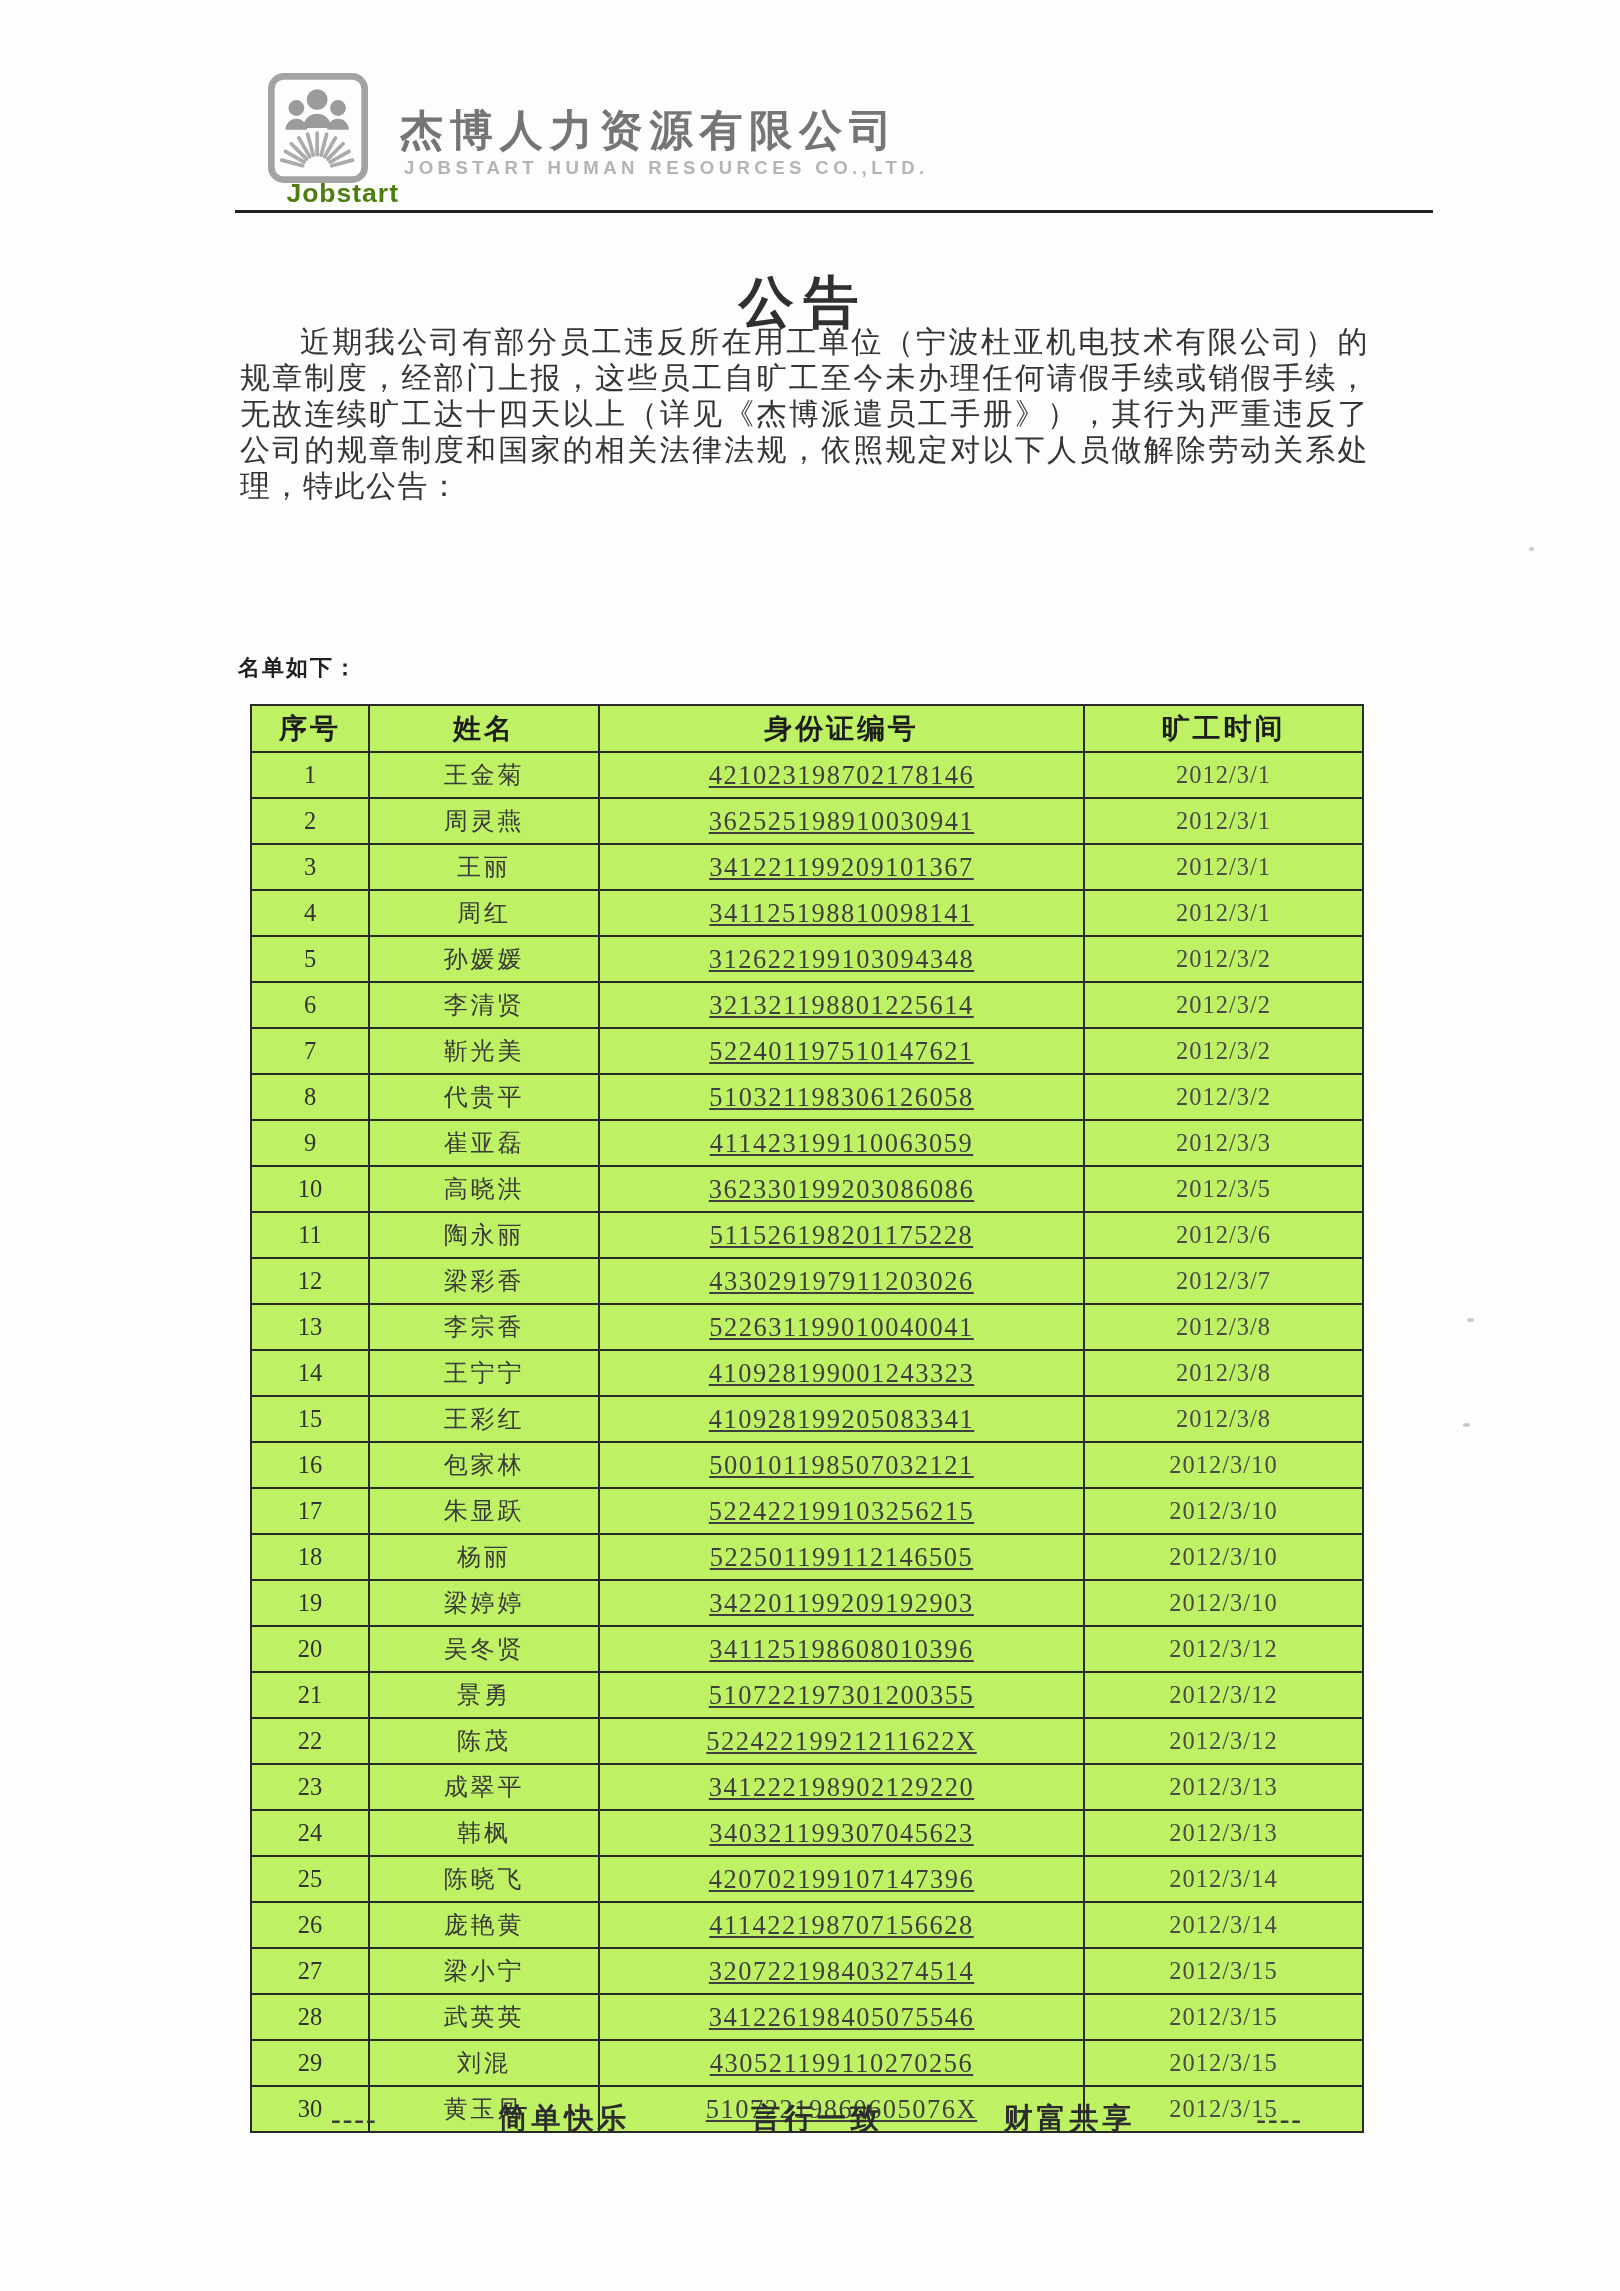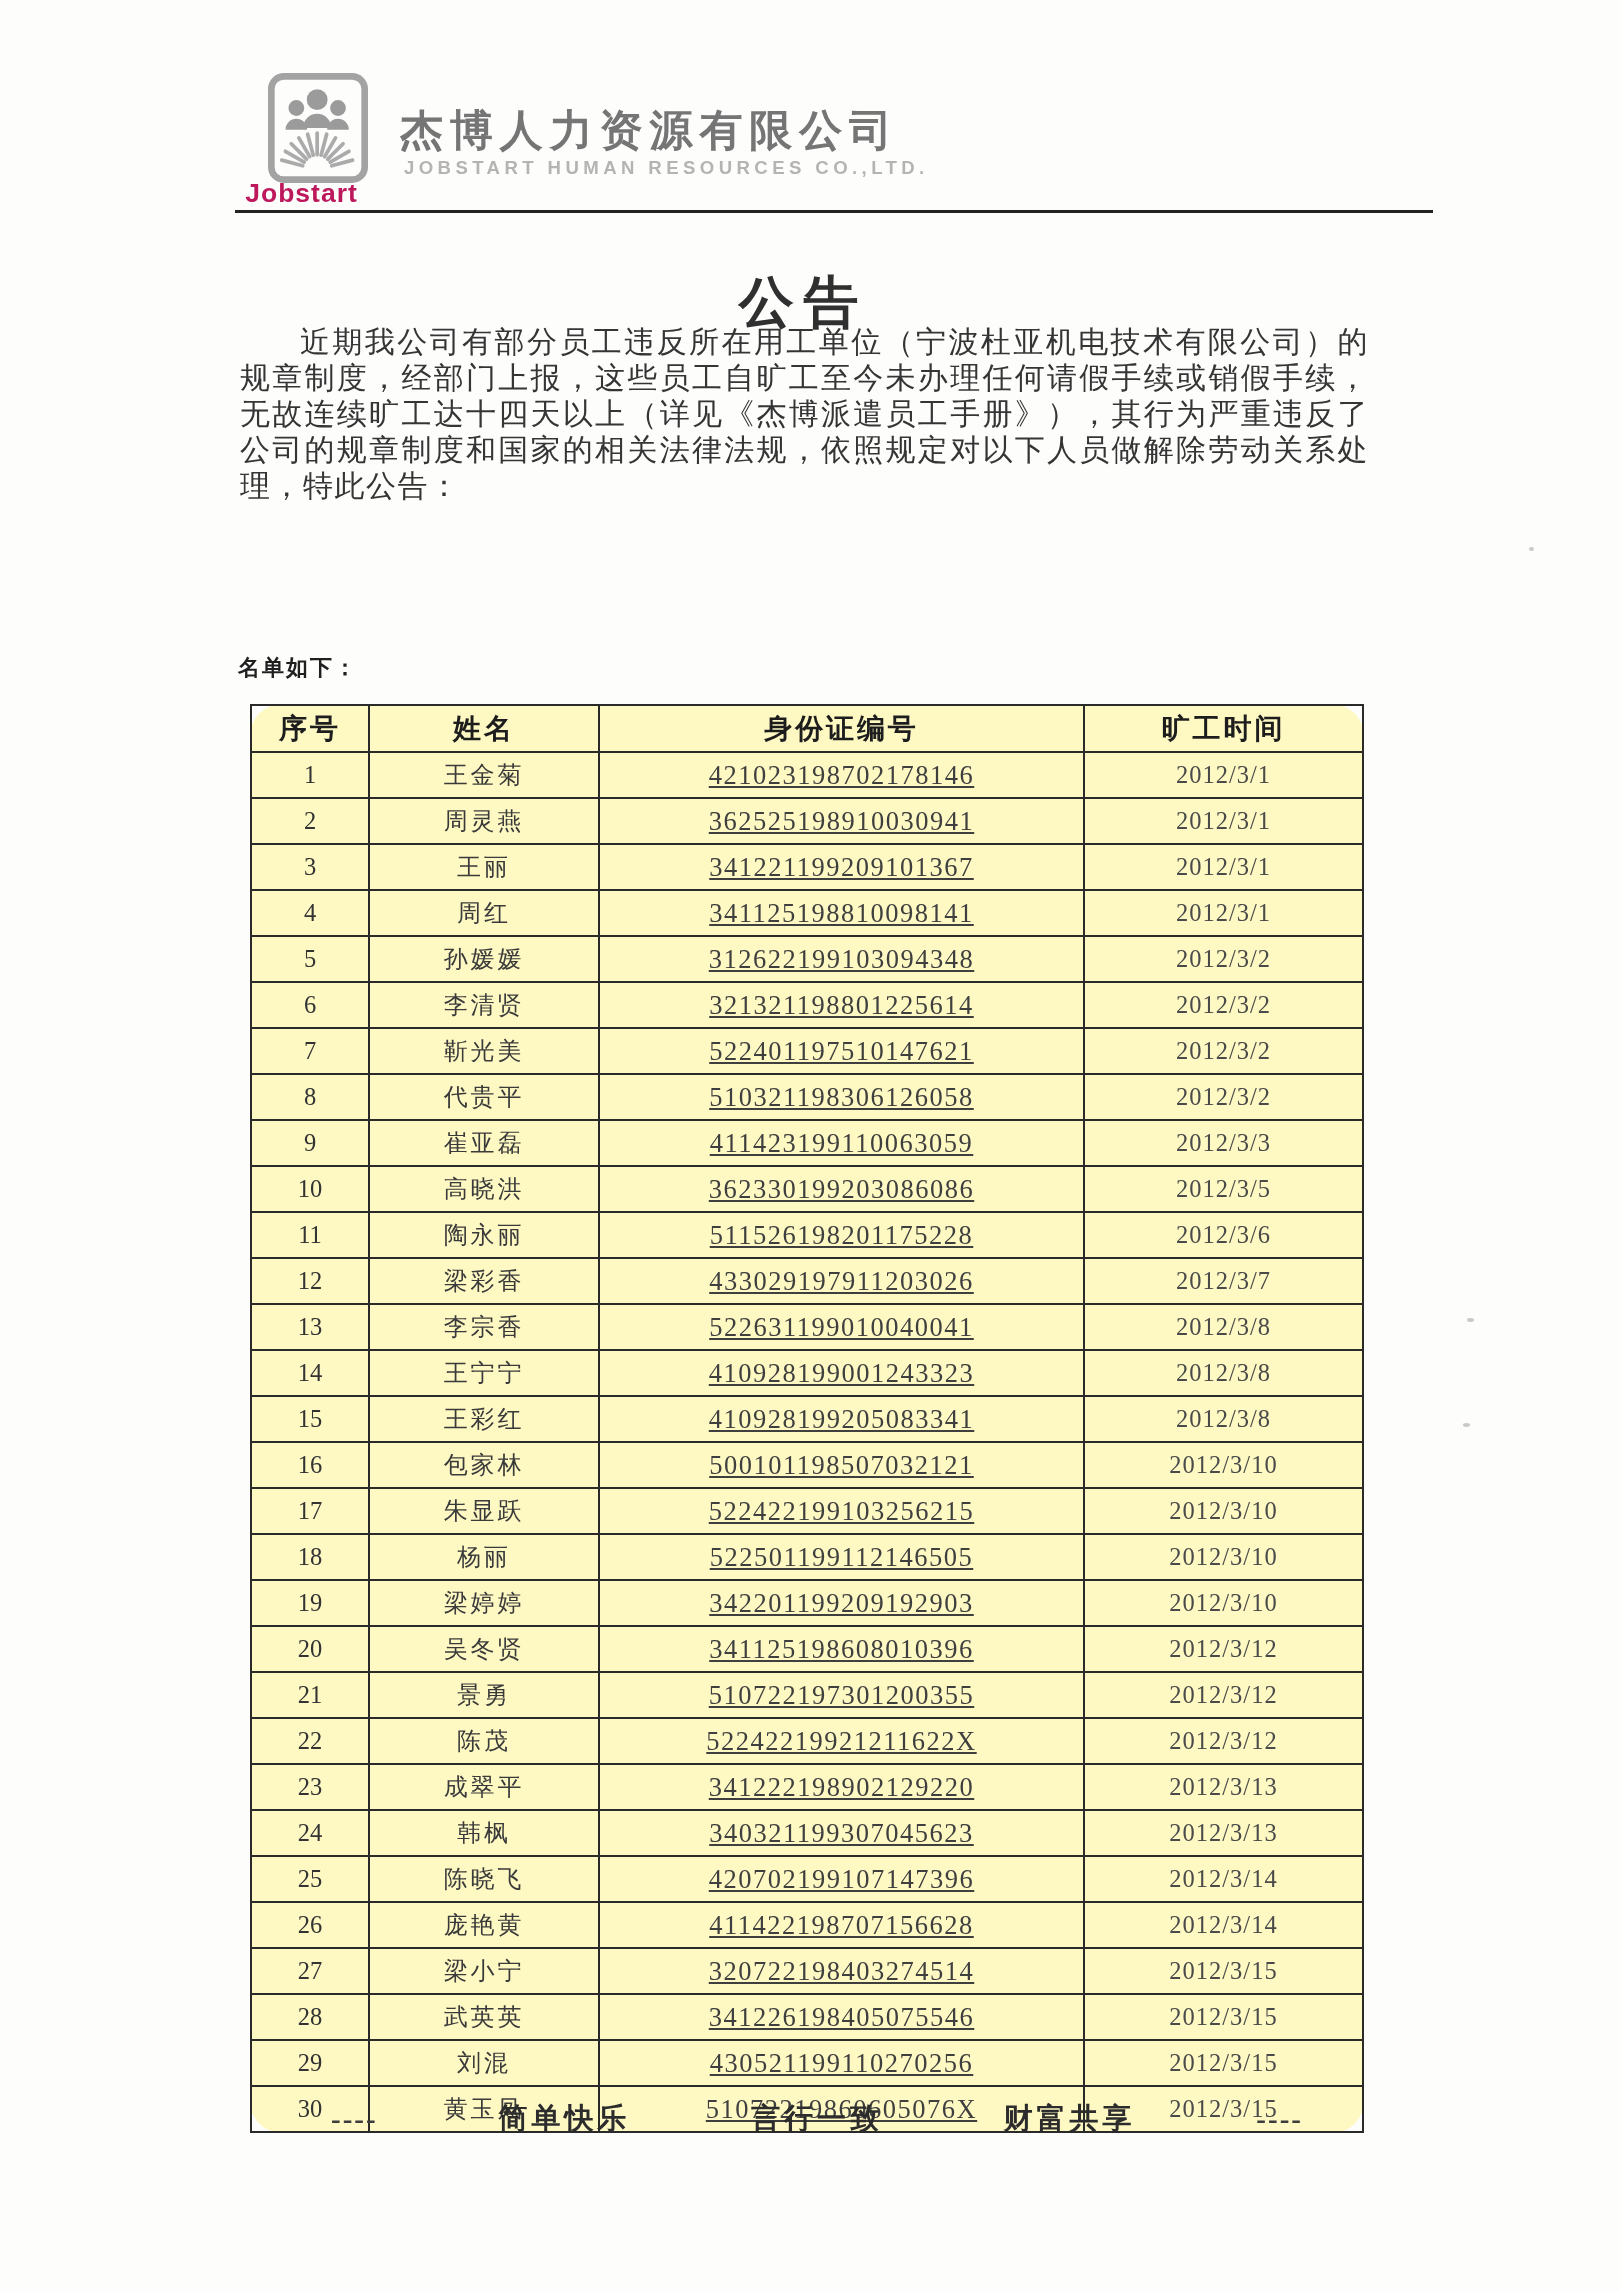--- a/index.html
+++ b/index.html
@@ -7,23 +7,23 @@
     position:relative;
     width:1620px;height:2292px;
     background:#fdfdfc;
     font-family:"Liberation Serif", serif;
     overflow:hidden;
     margin:0 auto;
   }
   
   .logo-box{position:absolute;left:258px;top:73px;width:120px;height:110px;}
   .logo-word{
-    position:absolute;left:224px;top:178px;width:155px;text-align:center;
+    position:absolute;left:244px;top:178px;width:155px;text-align:right;
     font-family:"Liberation Sans", sans-serif;font-weight:bold;
-    font-size:26.5px;color:#be185d;letter-spacing:1px;
+    font-size:26.5px;color:#4d7c0f;letter-spacing:1px;
   }
   .company-cn{
     position:absolute;left:400px;top:102px;
     font-size:43px;color:#757575;letter-spacing:6.9px;font-weight:600;
   }
   .company-en{
     position:absolute;left:404px;top:157px;
     font-family:"Liberation Sans", sans-serif;
     font-size:18.6px;color:#b5b4b2;letter-spacing:4.4px;font-weight:bold;
   }
@@ -45,22 +45,21 @@
   }
   .list-label{
     position:absolute;left:238px;top:653px;
     font-family:"Liberation Sans", sans-serif;
     font-size:22px;font-weight:600;color:#1f1f1f;letter-spacing:2px;
   }
   
   .roster{
     position:absolute;left:250px;top:704px;width:1112px;
     border-collapse:collapse;table-layout:fixed;
-    background:#fef9c3;
-    border-radius:32px;
+    background:#bef264;
   }
   .roster,.roster th,.roster td{border:2px solid #2a2a2a;}
   .roster{border-width:2.9px;}
   .roster th{
     height:45px;padding:0;
     font-family:"Liberation Sans", sans-serif;
     font-size:28px;font-weight:bold;color:#1d1d1d;
     letter-spacing:2.9px;
   }
   .roster td{height:44px;padding:0;text-align:center;line-height:1;}

